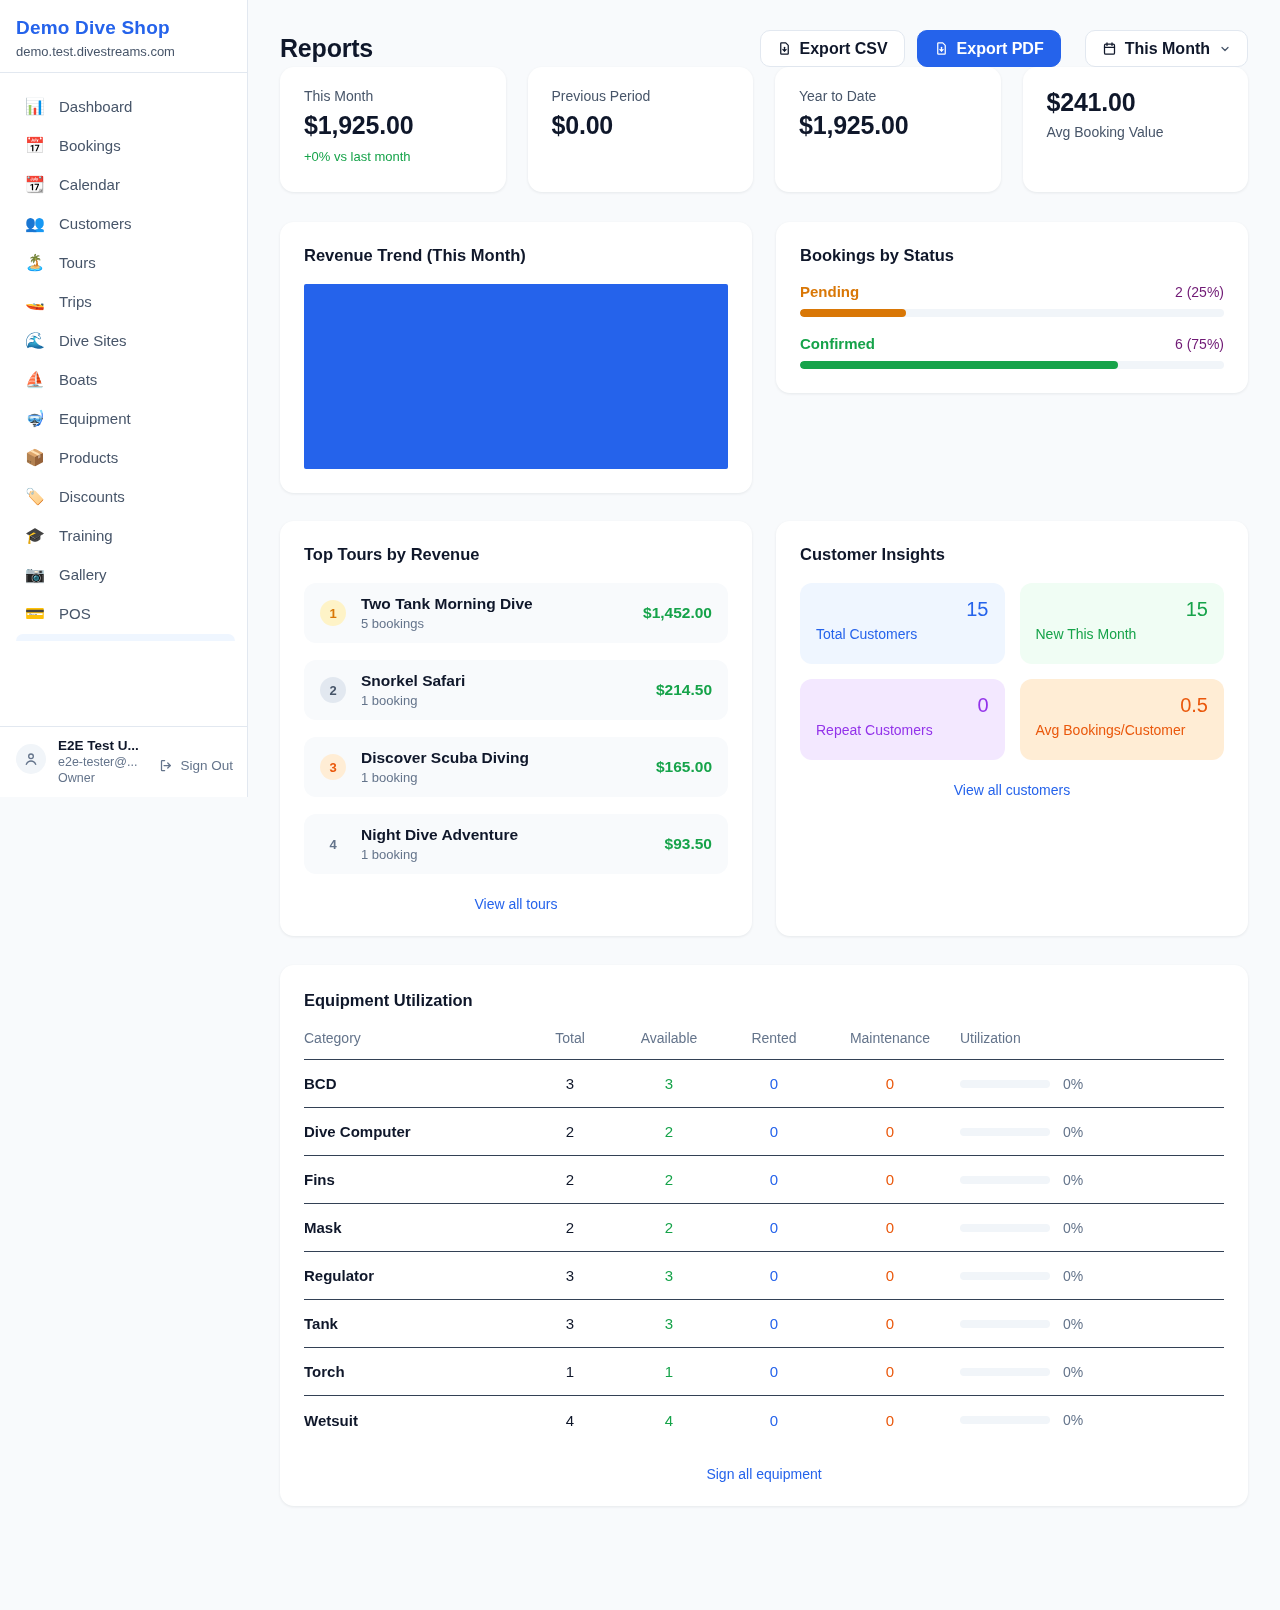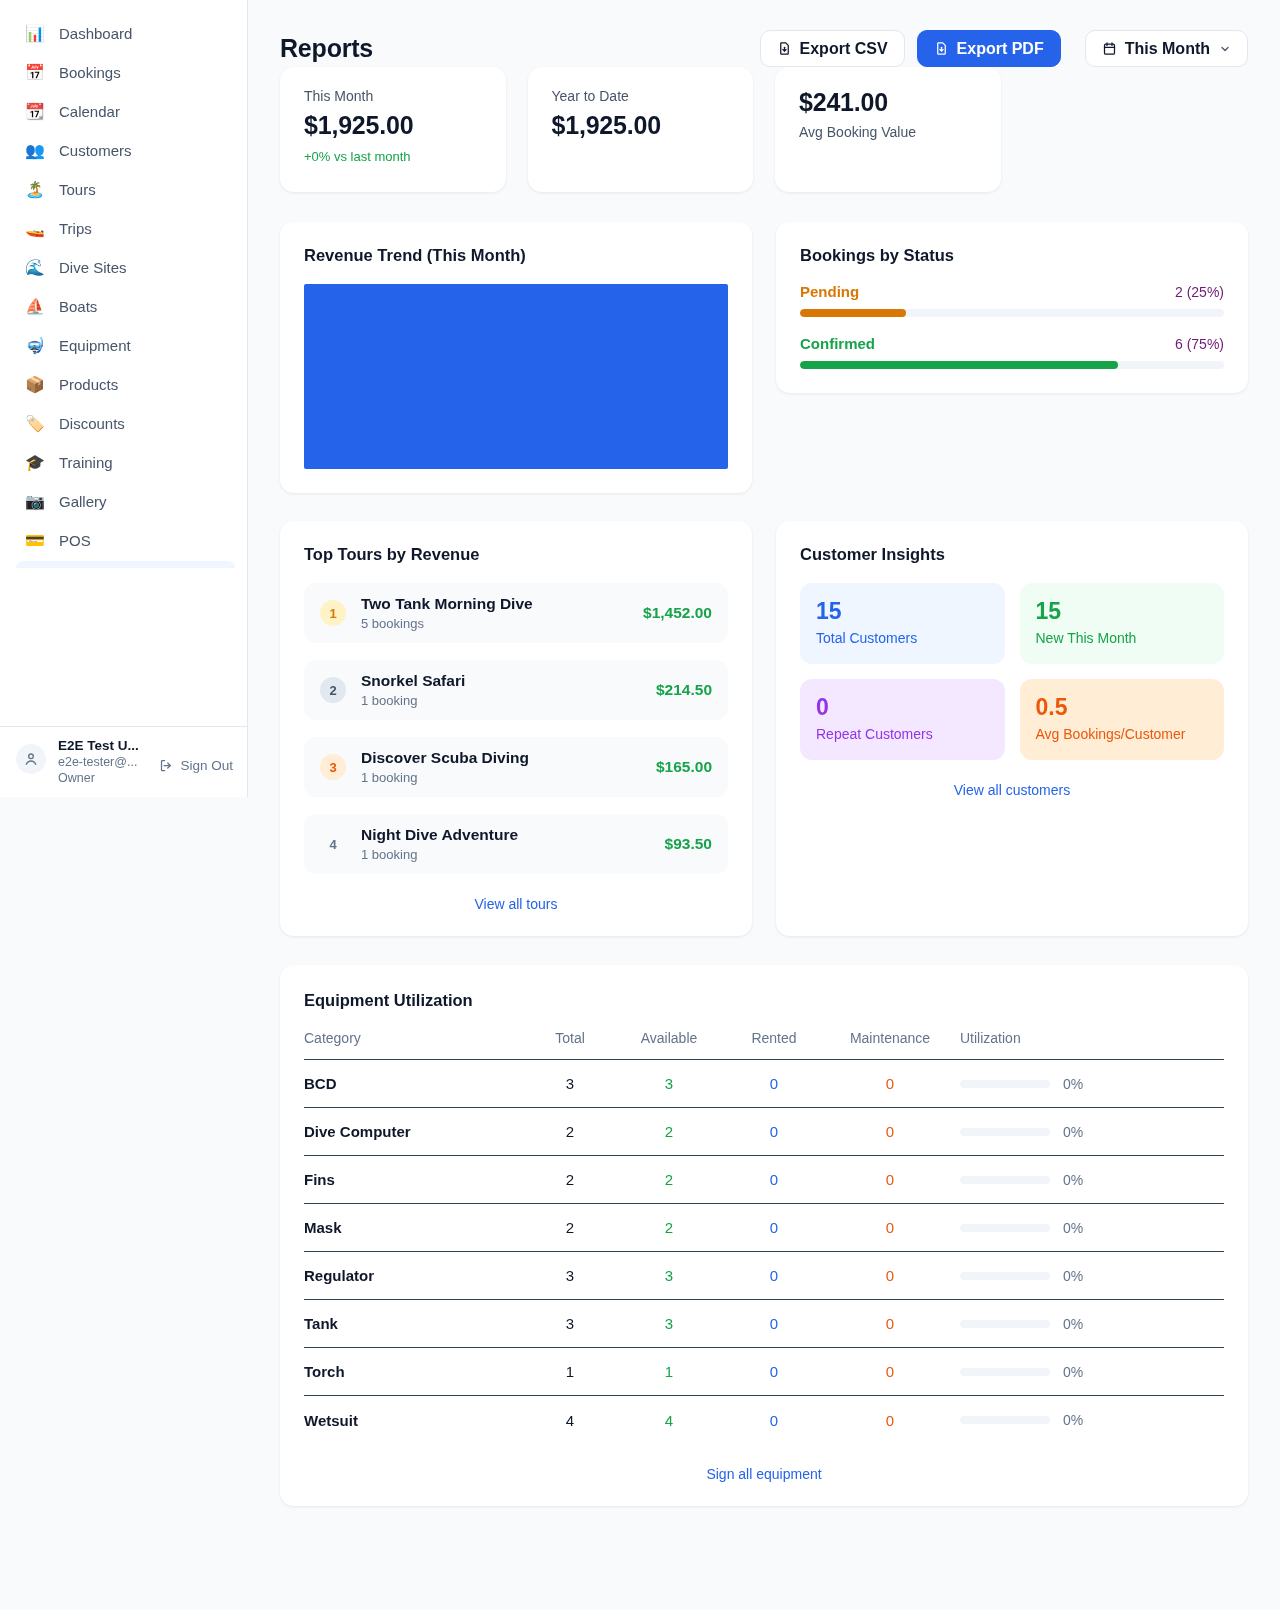--- a/index.html
+++ b/index.html
@@ -78,21 +78,21 @@
   .rank.bronze { background:#ffedd5; color:#ea580c; }
   .rank.plain { background:transparent; color:#64748b; }
   .tour-info { margin-left:15px; flex:1; }
   .tour-name { font-size:15.5px; font-weight:700; }
   .tour-sub { font-size:13px; color:#64748b; margin-top:3px; }
   .tour-amount { font-size:15.5px; font-weight:700; color:#16a34a; }
   .view-link { display:block; text-align:center; color:#2563eb; font-size:14px; margin-top:22px; text-decoration:none; cursor:pointer; }
   .insights-card { padding:24px; }
   .tiles { display:grid; grid-template-columns:1fr 1fr; gap:15px; margin-top:19px; }
   .tile { border-radius:12px; padding:15px 16px; height:81px; }
-  .tile-value { font-size:23px; font-weight:700; }
+  .tile-value { font-size:20px; font-weight:400;text-align:right; }
   .tile-label { font-size:14px; margin-top:5px; }
   
   .equipment-card { padding:26px 24px 24px 24px; }
   .eq-table { margin-top:6px; }
   .eq-row { display:grid; grid-template-columns:1fr 88px 110px 100px 132px 268px; align-items:center; height:48px; border-bottom:1px solid #334155; }
   .eq-row.header { height:44px; }
   .eq-row.header > div { font-size:14px; color:#64748b; font-weight:400; }
   .eq-row:last-child { border-bottom:none; }
   .eq-cat { font-size:15px; font-weight:700; }
   .eq-num { text-align:center; font-size:15px; }
@@ -101,20 +101,24 @@
   .eq-num.maintenance { color:#ea580c; }
   .eq-util { display:flex; align-items:center; padding-left:4px; }
   .eq-util .track { width:90px; height:8px; background:#f1f5f9; border-radius:4px; }
   .eq-util .pct { font-size:14px; color:#64748b; margin-left:13px; }
   .hleft { text-align:left; } .hcenter { text-align:center; }
 </style>
 </head>
 <body>
 
 <aside class="sidebar">
+  <div class="brand">
+    <div class="brand-name">Demo Dive Shop</div>
+    <div class="brand-domain">demo.test.divestreams.com</div>
+  </div>
   <nav class="nav">
 
       <div class="nav-item">
         <span class="nav-icon">📊</span>
         <span class="nav-label">Dashboard</span>
       </div>
 
       <div class="nav-item">
         <span class="nav-icon">📅</span>
         <span class="nav-label">Bookings</span>
@@ -238,20 +242,24 @@
     </div>
   </div>
 
   <div class="stats-grid">
     <div class="card stat-card">
       <div class="stat-label">This Month</div>
       <div class="stat-value">$1,925.00</div>
       <div class="stat-delta">+0% vs last month</div>
     </div>
     <div class="card stat-card">
+      <div class="stat-label">Previous Period</div>
+      <div class="stat-value">$0.00</div>
+    </div>
+    <div class="card stat-card">
       <div class="stat-label">Year to Date</div>
       <div class="stat-value">$1,925.00</div>
     </div>
     <div class="card stat-card value-first">
       <div class="stat-value">$241.00</div>
       <div class="stat-label">Avg Booking Value</div>
     </div>
   </div>
 
   <div class="row2">

